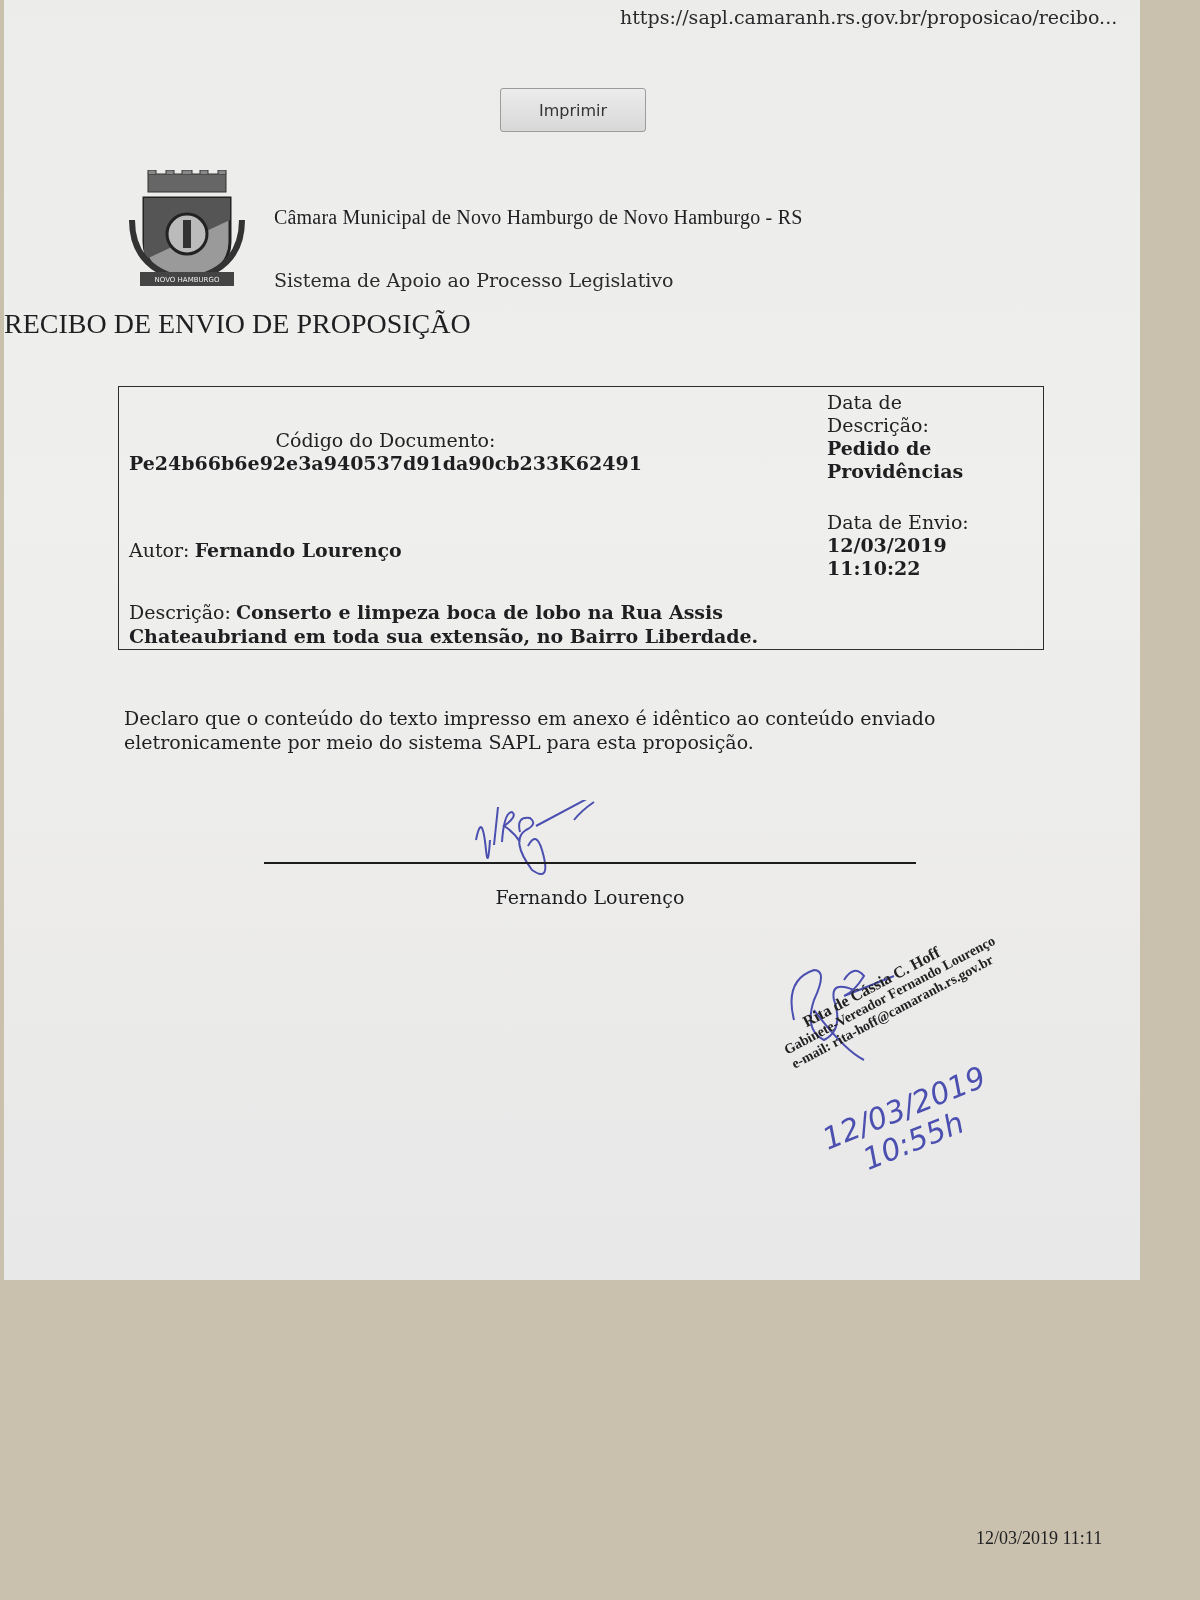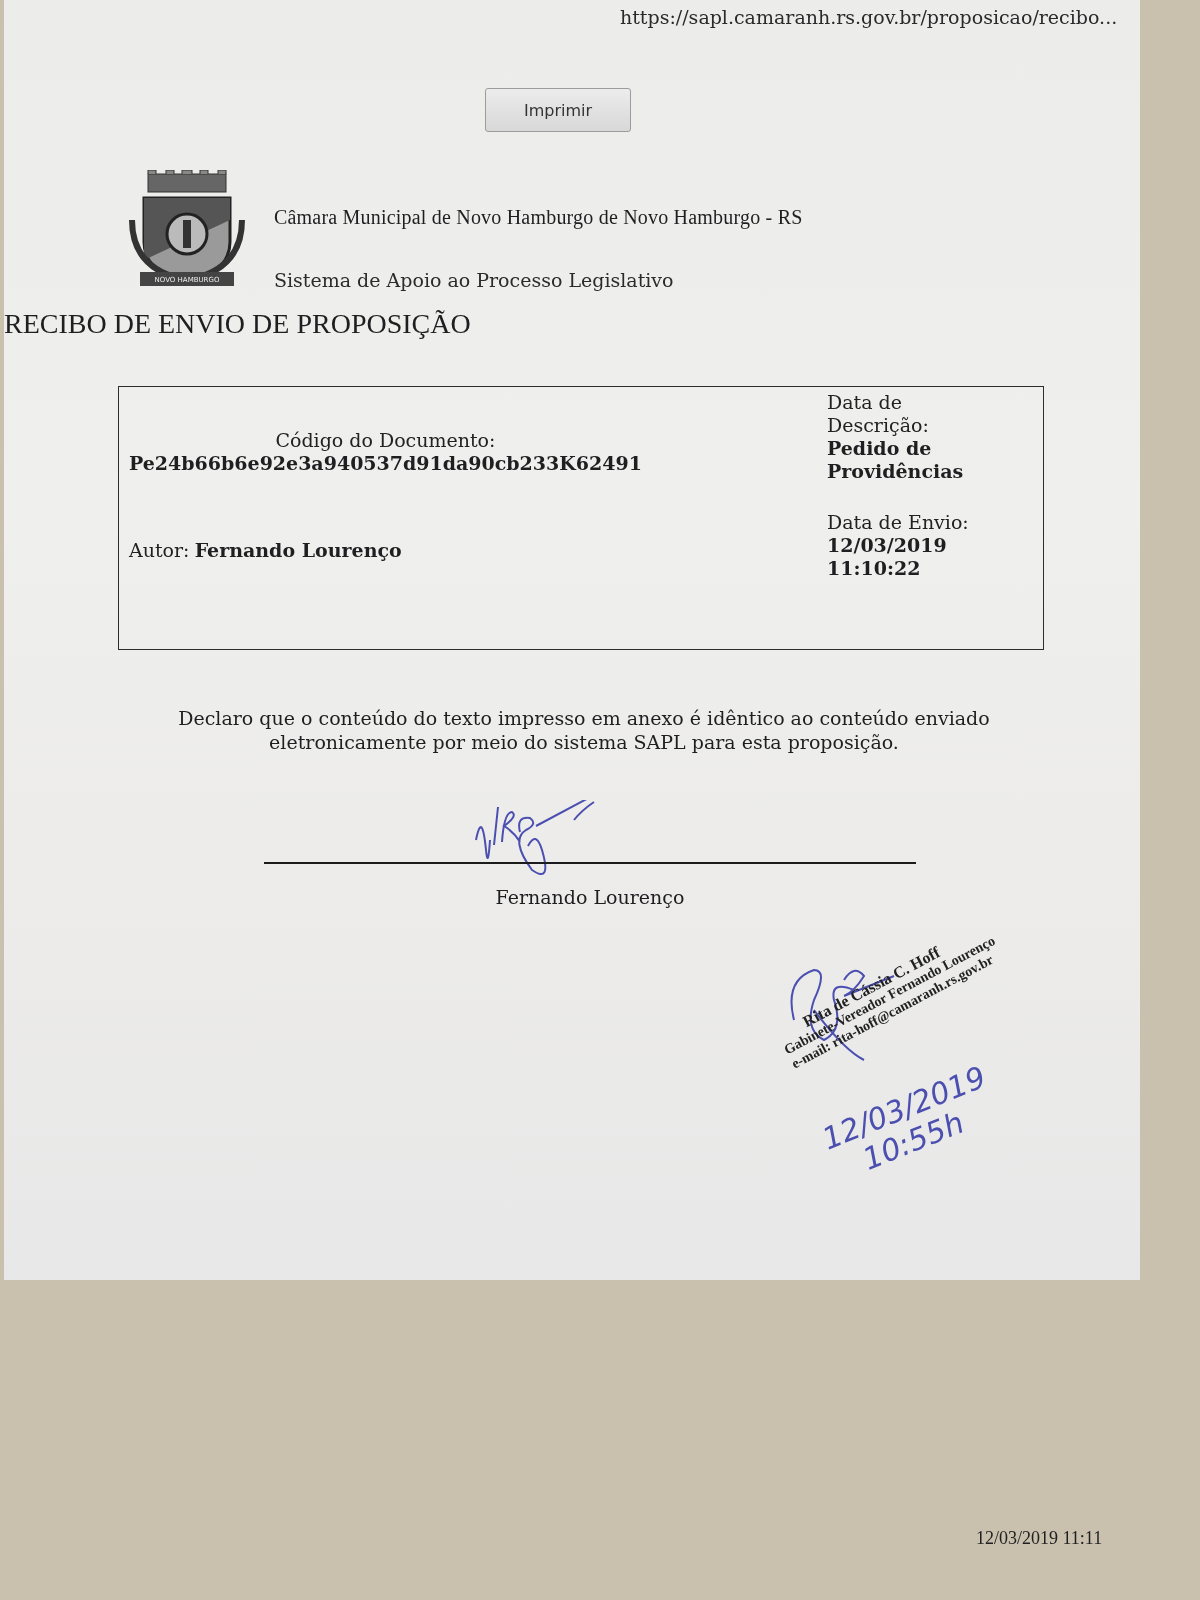--- a/index.html
+++ b/index.html
@@ -12,21 +12,21 @@
   .paper {
     position: absolute; left: 4px; top: 0; width: 1136px; height: 1280px;
     background: linear-gradient(180deg, #ececea 0%, #efefed 40%, #e9e8e8 100%);
     color: #1f1f22;
   }
   .url {
     position: absolute; left: 616px; top: 6px;
     font-size: 19px; color: #2a2a2c;
   }
   .print-btn {
-    position: absolute; left: 481px; top: 88px; width: 144px; height: 42px;
+    position: absolute; left: 496px; top: 88px; width: 144px; height: 42px;
     border: 1px solid #9c9c9c; border-radius: 3px;
     background: linear-gradient(#ececec, #d8d8d8);
     font-family: "DejaVu Sans", sans-serif; font-size: 16px; color: #333;
     display: flex; align-items: center; justify-content: center; cursor: pointer;
   }
   .logo { position: absolute; left: 122px; top: 170px; width: 122px; height: 122px; }
   .org-name {
     position: absolute; left: 270px; top: 206px; font-size: 20px; font-weight: normal;
     font-family: "Liberation Serif", serif; letter-spacing: 0.2px;
   }
@@ -42,21 +42,21 @@
     border: 1.5px solid #2d2d2d;
   }
   .lbl { font-size: 19px; color: #222; }
   .val { font-size: 19px; font-weight: bold; }
   .code-block { position: absolute; left: 10px; top: 42px; line-height: 23px; text-align: center; }
   .author { position: absolute; left: 10px; top: 152px; }
   .desc { position: absolute; left: 10px; top: 214px; width: 720px; line-height: 23px; }
   .tipo { position: absolute; left: 708px; top: 4px; line-height: 23px; }
   .data { position: absolute; left: 708px; top: 124px; line-height: 23px; }
   .declaration {
-    position: absolute; left: 120px; width: 920px; top: 706px; text-align: center;
+    position: absolute; left: 120px; width: 920px; top: 706px; text-align: left;
     font-size: 19px; line-height: 24px;
   }
   .sig-line {
     position: absolute; left: 260px; top: 862px; width: 652px; height: 0;
     border-top: 2px solid #1c1c1c;
   }
   .sig-name {
     position: absolute; left: 260px; width: 652px; top: 886px; text-align: center;
     font-size: 19px;
   }
@@ -112,20 +112,24 @@
     <div class="code-block">
       <div class="lbl">Código do Documento:</div>
       <div class="val">Pe24b66b6e92e3a940537d91da90cb233K62491</div>
     </div>
 
     <div class="author">
       <span class="lbl">Autor:</span>
       <span class="val">Fernando Lourenço</span>
     </div>
 
+    <div class="desc">
+      <span class="lbl">Descrição:</span>
+      <span class="val">Conserto e limpeza boca de lobo na Rua Assis Chateaubriand em toda sua extensão, no Bairro Liberdade.</span>
+    </div>
 
     <div class="tipo">
       <div class="lbl">Data de</div>
       <div class="lbl">Descrição:</div>
       <div class="val">Pedido de</div>
       <div class="val">Providências</div>
     </div>
 
     <div class="data">
       <div class="lbl">Data de Envio:</div>

